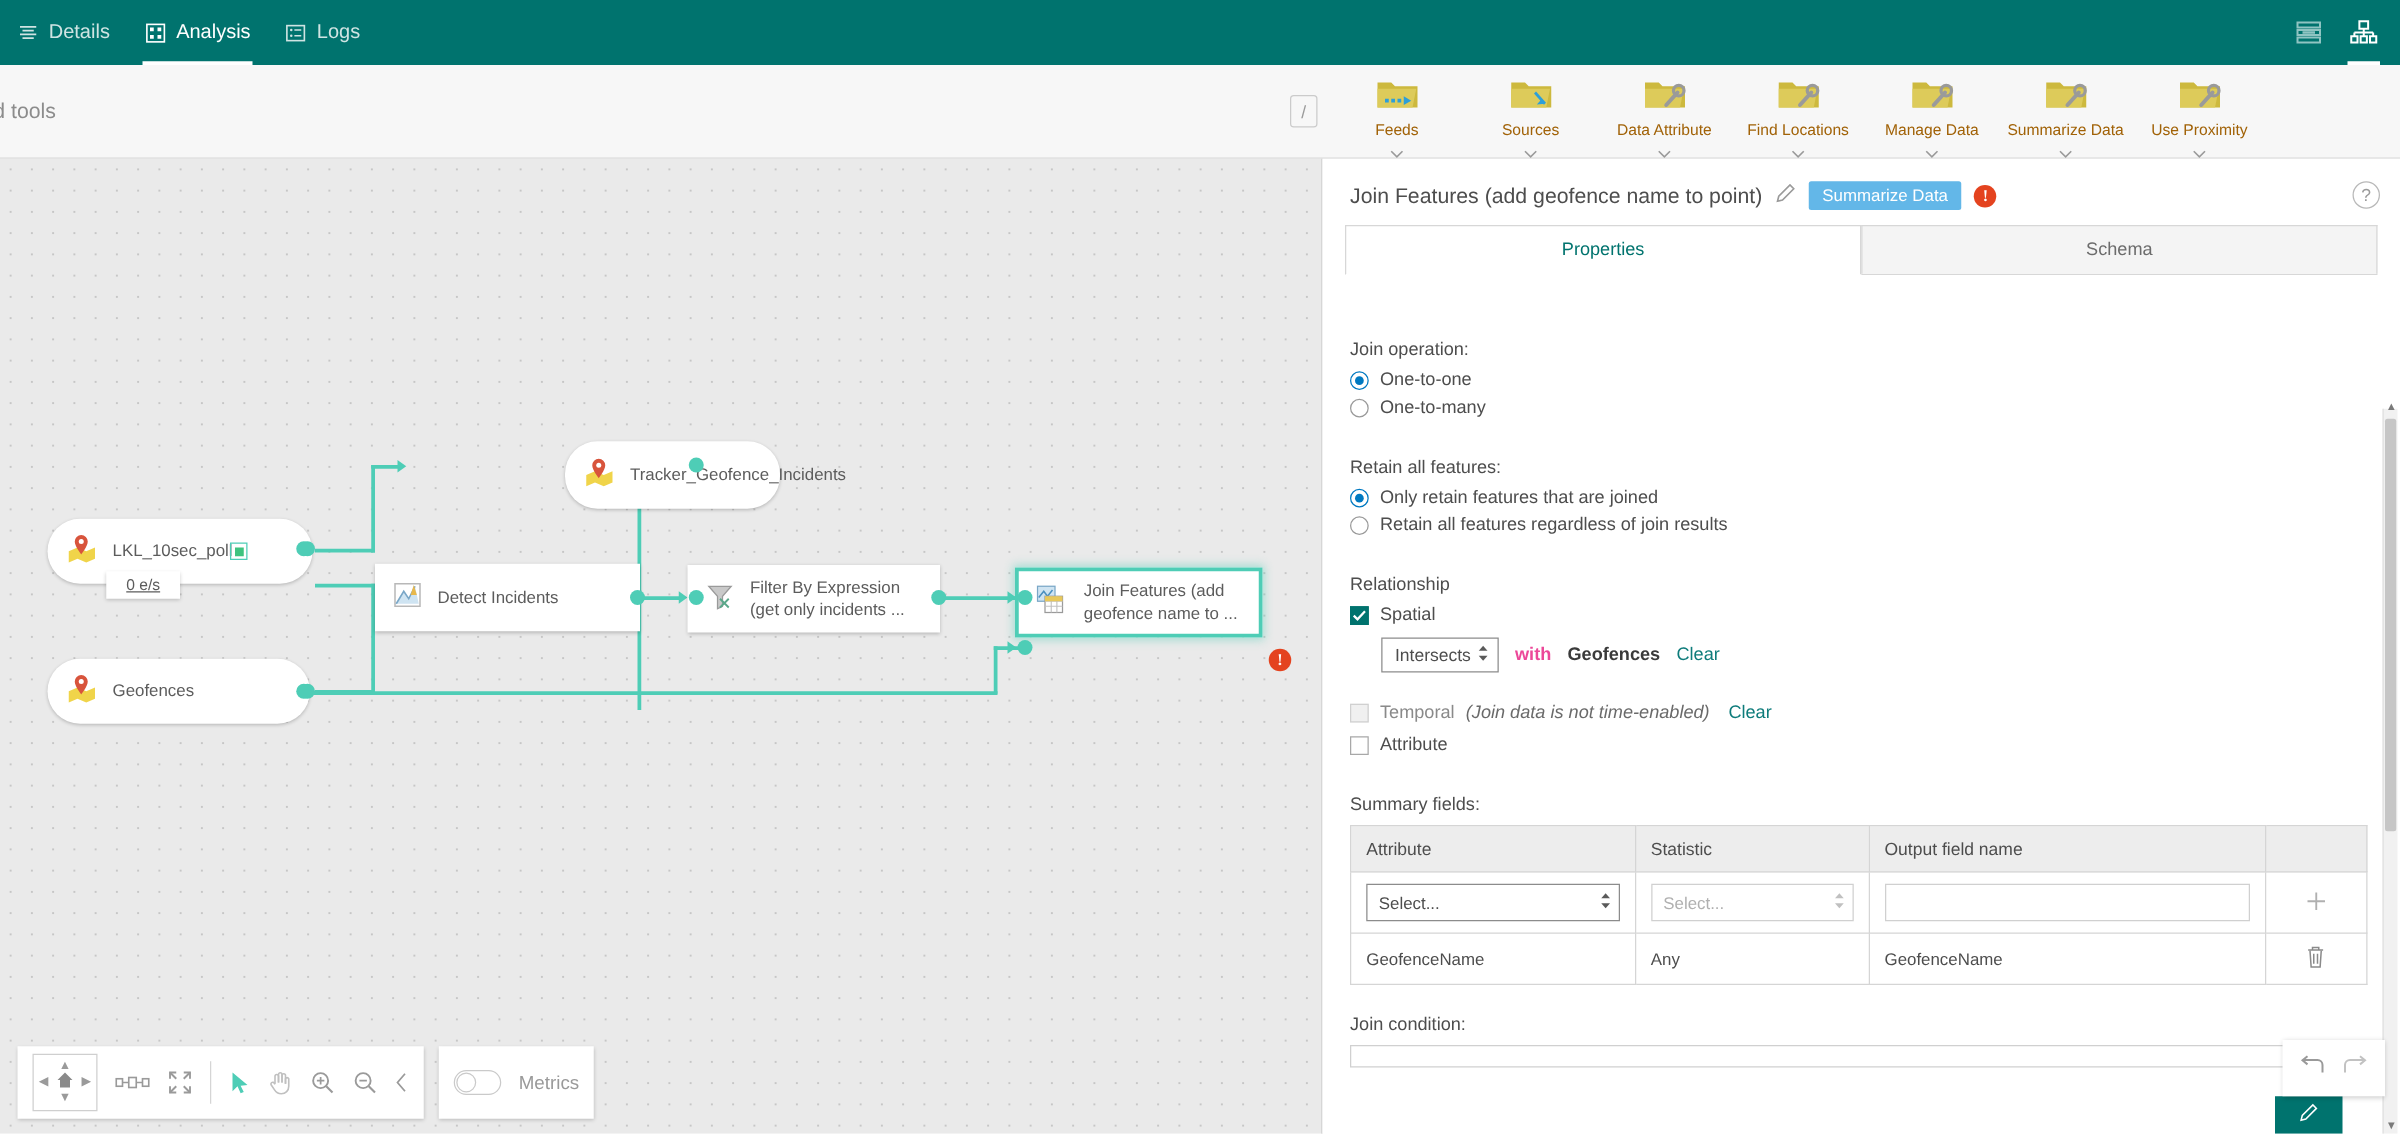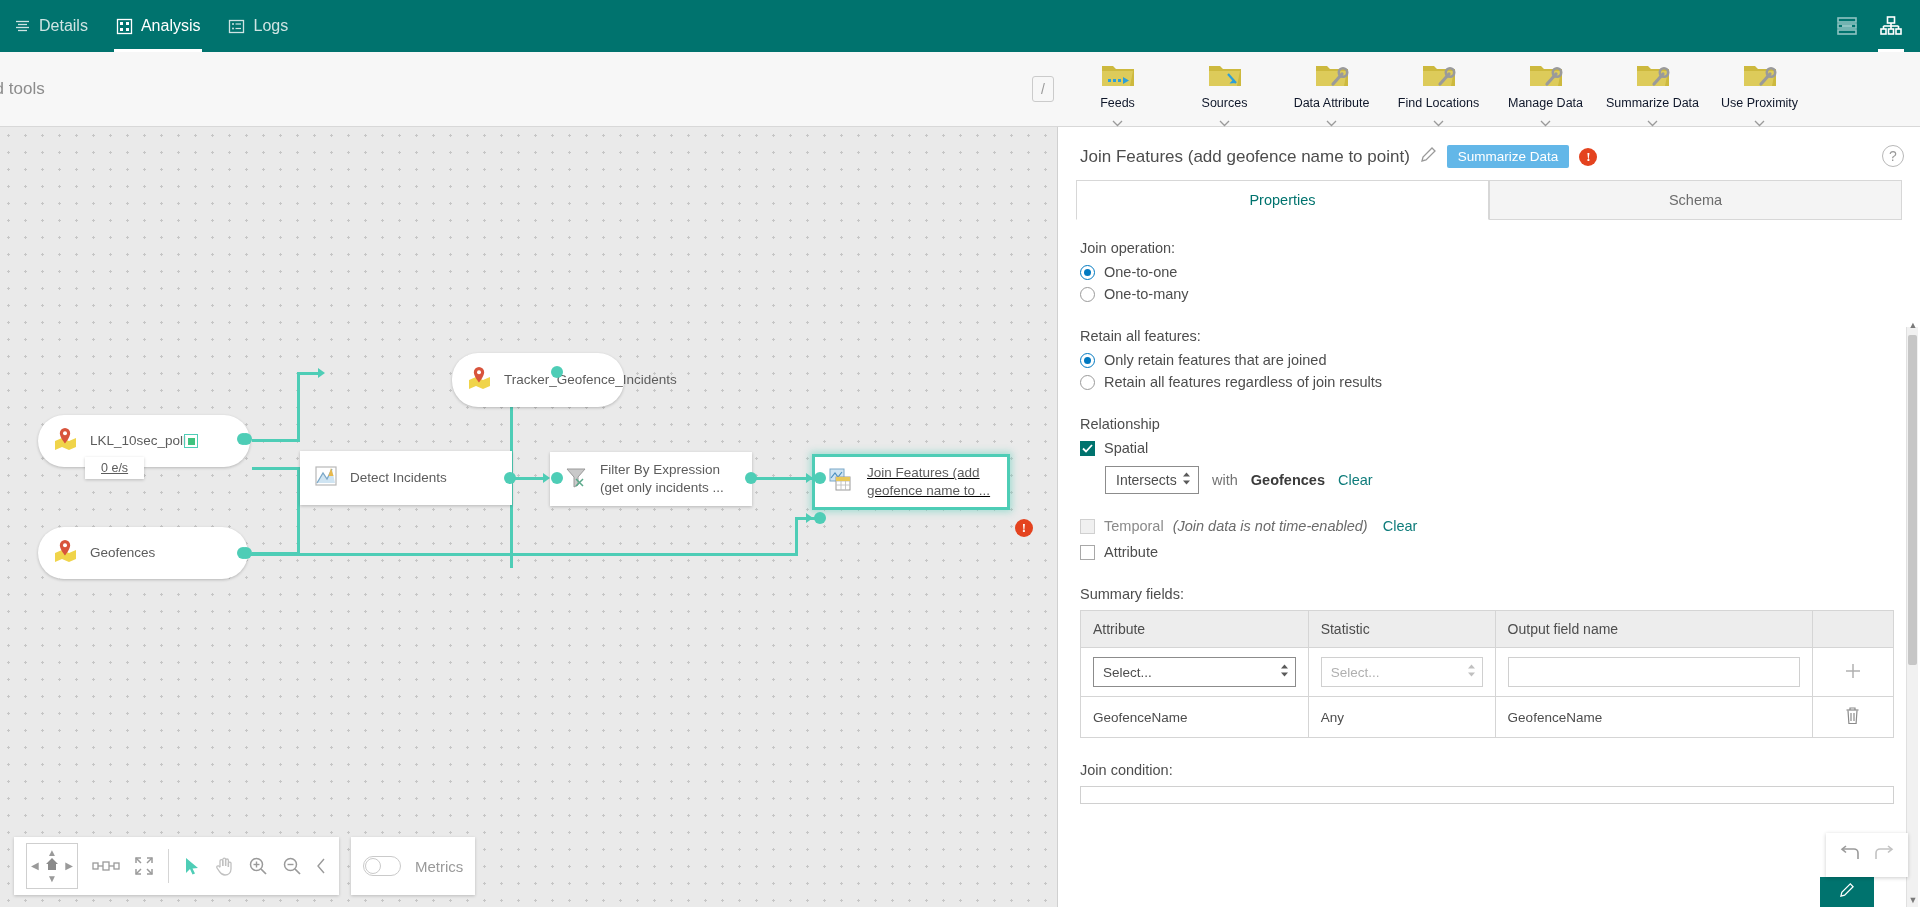--- a/index.html
+++ b/index.html
@@ -61,21 +61,21 @@
     width: 22px; height: 26px; display: flex;
     align-items: center; justify-content: center;
     color: #9a9a9a; font-size: 14px; flex: none;
     margin-right: 10px;
   }
   .tool-groups { display: flex; align-items: flex-start; height: 100%; padding-top: 8px; }
   .tool-item {
     display: flex; flex-direction: column; align-items: center;
     width: 107px; cursor: pointer; gap: 2px;
   }
-  .tool-label { font-size: 12.5px; color: #0f172a; white-space: nowrap; }
+  .tool-label { font-size: 12.5px; color: #a16207; white-space: nowrap; }
   .caret-down { margin-top: 1px; }
 
   
   .main { display: flex; height: 780px; }
 
   
   .canvas {
     position: relative; width: 1058px; height: 100%;
     background-color: #eaeaea;
     background-image: radial-gradient(#c6c6c6 1.1px, transparent 1.2px);
@@ -176,21 +176,21 @@
     flex: 1; text-align: center; padding: 11px 0; font-size: 14.5px;
     color: #6c6c6c; cursor: pointer; background: #f4f4f4;
     border: 1px solid #d7d7d7; border-bottom: none;
   }
   .tab.active { background: #fff; color: #00736e; border-bottom: 1px solid #fff; margin-bottom: -1px; }
 
   .panel-body {
     flex: 1; overflow: hidden; position: relative;
     padding: 20px 26px 0 22px;
   }
-  .field-label { font-size: 14.5px; color: #4d4d4d; margin-bottom: 8px; }
+  .field-label { font-size: 14.5px; color: #4d4d4d; margin-bottom: 8px; margin-top: 32px; }
   .radio-row { display: flex; align-items: center; gap: 9px; margin-bottom: 6px; }
   .radio {
     width: 15px; height: 15px; border-radius: 50%;
     border: 1.5px solid #9a9a9a; background: #fff; flex: none;
     display: flex; align-items: center; justify-content: center;
   }
   .radio.on { border-color: #0079c1; }
   .radio.on::after { content: ""; width: 7px; height: 7px; border-radius: 50%; background: #0079c1; }
   .radio-label { font-size: 14.5px; color: #4d4d4d; }
 
@@ -567,21 +567,21 @@
         <svg width="24" height="24" viewBox="0 0 24 24">
           <path d="M3 4 h18 l-7 8 v8 l-4 2 v-10 z" fill="#c9c9c9" stroke="#9a9a9a" stroke-width="1"></path>
           <path d="M12 14 l7 7 M19 14 l-7 7" stroke="#5aa88a" stroke-width="1.5" fill="none"></path>
         </svg>
       </span>
       <span class="node-label">Filter By Expression (get only incidents ...</span>
     </div>
     <div class="port" style="left:551px; top:345px;"></div>
     <div class="port" style="left:745px; top:345px;"></div>
 
-    <div class="node selected" style="left:812px; top:327px; width:198px; height:56px;text-decoration:underline;">
+    <div class="node selected" style="left:812px; top:327px; width:198px; height:56px;">
       <span>
         <svg width="26" height="24" viewBox="0 0 26 24">
           <rect x="1" y="1" width="14" height="12" fill="#cfe4f2" stroke="#7aa7c7" stroke-width="1"></rect>
           <path d="M2 10 l4-5 l3 4 l4-5" fill="none" stroke="#4a8fbf" stroke-width="1.2"></path>
           <rect x="7" y="9" width="14" height="13" fill="#fff" stroke="#9a9a9a" stroke-width="1"></rect>
           <g stroke="#c0c0c0" stroke-width="0.9">
             <line x1="7" y1="13" x2="21" y2="13"></line>
               <line x1="7" y1="17" x2="21" y2="17"></line>
             <line x1="12" y1="9" x2="12" y2="22"></line>
               <line x1="16.5" y1="9" x2="16.5" y2="22"></line>
@@ -743,21 +743,21 @@
       <div style="display:flex; align-items:center; gap:13px; margin-left:25px; margin-bottom:24px;">
         <div class="select-box" style="width:94px;">
           <span>Intersects</span>
           <span>
             <svg width="9" height="15" viewBox="0 0 9 15">
                 <path d="M4.5 1.5 L8 5.5 H1 Z" fill="#5a5a5a"></path>
                 <path d="M4.5 13.5 L8 9.5 H1 Z" fill="#5a5a5a"></path>
               </svg>
           </span>
         </div>
-        <span style="font-size:14.5px; color:#737373;">with</span>
+        <span style="font-size:14.5px; color:#ec4899;font-weight:bold;">with</span>
         <span style="font-size:14.5px; color:#3a3a3a; font-weight:bold;">Geofences</span>
         <span class="link">Clear</span>
       </div>
 
       <div class="check-row" style="margin-bottom:10px;">
         <span class="cb-box disabled"></span>
         <span class="radio-label" style="color:#8a8a8a;">Temporal</span>
         <span style="font-size:14.5px; color:#6a6a6a; font-style:italic;">(Join data is not time-enabled)</span>
         <span class="link" style="margin-left:6px;">Clear</span>
       </div>

